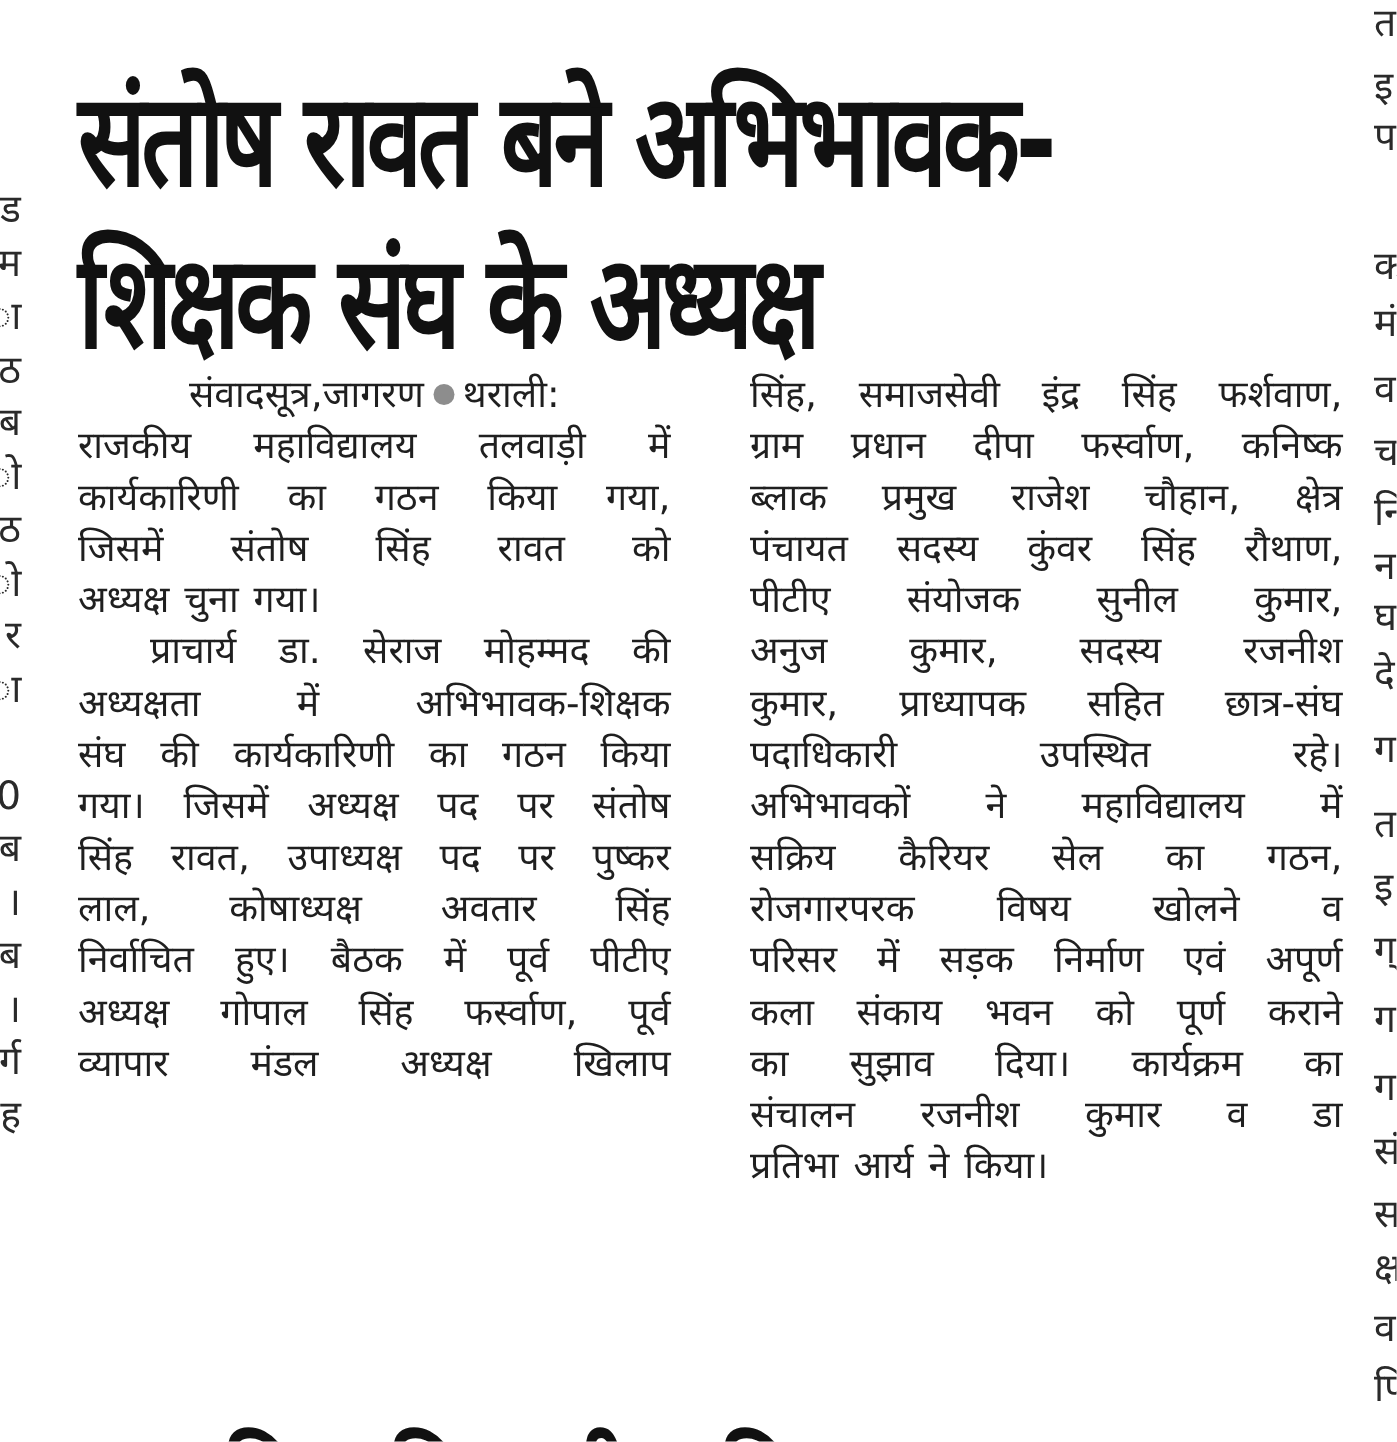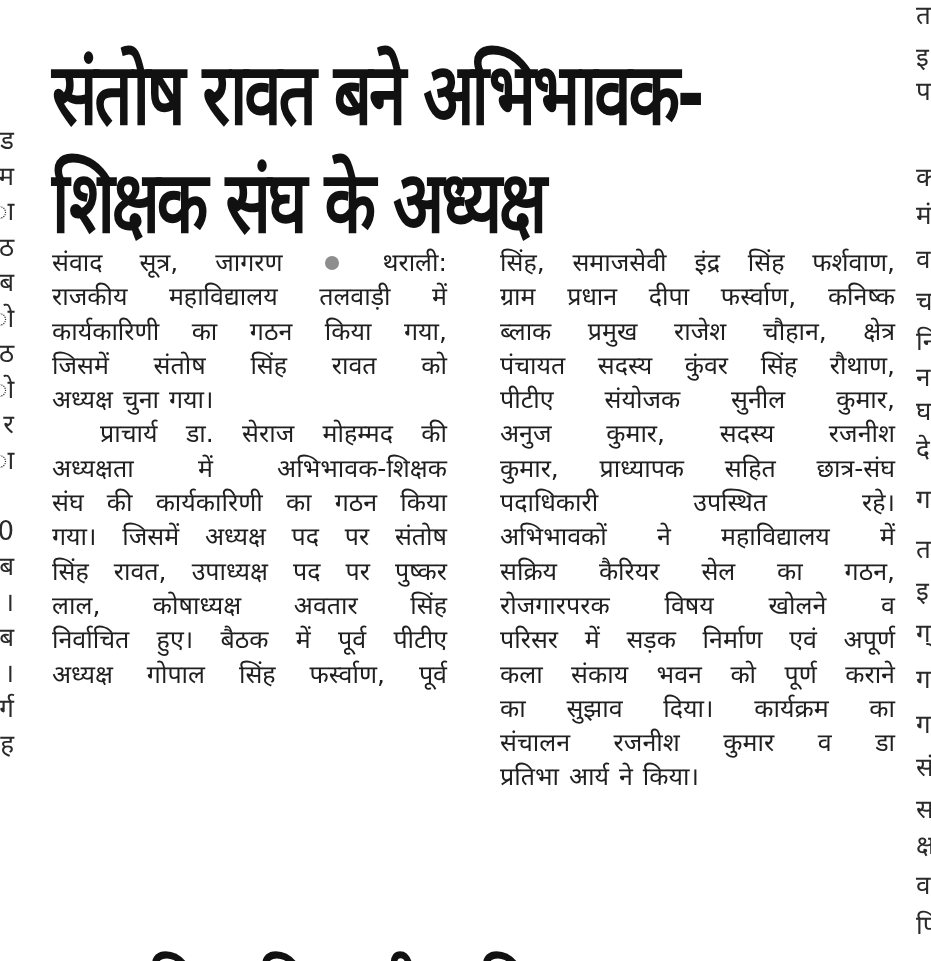--- a/index.html
+++ b/index.html
@@ -87,21 +87,21 @@
       display: inline-block;
       width: 14px;
       height: 14px;
       border-radius: 50%;
       background: #8d8d8d;
       vertical-align: middle;
       margin: 0 6px;
     }
     .flex-line {
       display: flex;
-      justify-content: space-between;
+      justify-content: center;
       align-items: center;
       height: 34.3px;
       white-space: nowrap;
     }
     
     .next-headline {
       position: absolute;
       left: 150px;
       top: 940px;
       font-weight: bold;
@@ -182,20 +182,21 @@
     <span class="line">जिसमें संतोष सिंह रावत को</span>
     <span class="line last">अध्यक्ष चुना गया।</span>
     <span class="line indent">प्राचार्य डा. सेराज मोहम्मद की</span>
     <span class="line">अध्यक्षता में अभिभावक-शिक्षक</span>
     <span class="line">संघ की कार्यकारिणी का गठन किया</span>
     <span class="line">गया। जिसमें अध्यक्ष पद पर संतोष</span>
     <span class="line">सिंह रावत, उपाध्यक्ष पद पर पुष्कर</span>
     <span class="line">लाल, कोषाध्यक्ष अवतार सिंह</span>
     <span class="line">निर्वाचित हुए। बैठक में पूर्व पीटीए</span>
     <span class="line">अध्यक्ष गोपाल सिंह फर्स्वाण, पूर्व</span>
+    <span class="line">व्यापार मंडल अध्यक्ष  खिलाप</span>
   </div>
 
   <div class="col col-2">
     <span class="line">सिंह, समाजसेवी इंद्र सिंह फर्शवाण,</span>
     <span class="line">ग्राम प्रधान दीपा फर्स्वाण, कनिष्क</span>
     <span class="line">ब्लाक प्रमुख राजेश चौहान, क्षेत्र</span>
     <span class="line">पंचायत सदस्य कुंवर सिंह रौथाण,</span>
     <span class="line">पीटीए संयोजक सुनील कुमार,</span>
     <span class="line">अनुज कुमार, सदस्य रजनीश</span>
     <span class="line">कुमार, प्राध्यापक सहित छात्र-संघ</span>

